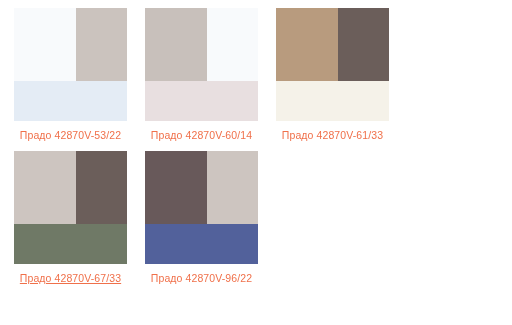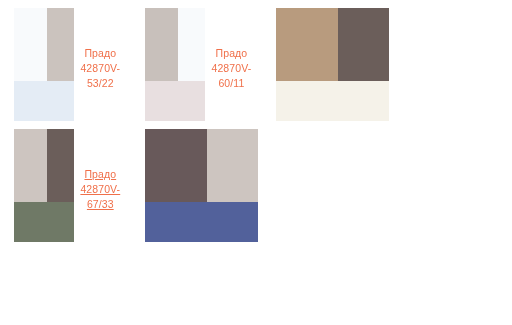--- a/index.html
+++ b/index.html
@@ -20,23 +20,22 @@
     flex-wrap: wrap;
     align-content: flex-start;
     padding: 8px 0 0 14px;
     box-sizing: border-box;
   }
 
   .swatch-card {
     width: 113px;
     margin: 0 18px 8px 0;
     display: flex;
-    flex-direction: row;
+    flex-direction: column;
     align-items: center;
-    justify-content: center;
   }
 
   .swatch-tile {
     position: relative;
     width: 113px;
     height: 113px;
     overflow: hidden;
   }
 
   
@@ -85,37 +84,39 @@
         <div class="tile-bottom" style="background: rgb(228, 236, 245);"></div>
       </div>
       <div class="swatch-caption" style="color: rgb(240, 112, 74);">Прадо 42870V-53/22</div>
     </div>
     <div class="swatch-card">
       <div class="swatch-tile">
         <div class="tile-top-left" style="background: rgb(200, 192, 187);"></div>
         <div class="tile-top-right" style="background: rgb(248, 250, 252);"></div>
         <div class="tile-bottom" style="background: rgb(232, 223, 224);"></div>
       </div>
-      <div class="swatch-caption" style="color: rgb(240, 112, 74);">Прадо 42870V-60/11</div>
+      <div class="swatch-caption" style="color: rgb(240, 112, 74);">Прадо 42870V-60/14</div>
     </div>
     <div class="swatch-card">
       <div class="swatch-tile">
         <div class="tile-top-left" style="background: rgb(184, 155, 126);"></div>
         <div class="tile-top-right" style="background: rgb(107, 94, 90);"></div>
         <div class="tile-bottom" style="background: rgb(245, 242, 233);"></div>
       </div>
+      <div class="swatch-caption" style="color: rgb(240, 112, 74);">Прадо 42870V-61/33</div>
     </div>
     <div class="swatch-card">
       <div class="swatch-tile">
         <div class="tile-top-left" style="background: rgb(205, 197, 192);"></div>
         <div class="tile-top-right" style="background: rgb(107, 94, 90);"></div>
         <div class="tile-bottom" style="background: rgb(111, 121, 102);"></div>
       </div>
       <div class="swatch-caption" style="color: rgb(240, 112, 74); text-decoration: underline;">Прадо 42870V-67/33</div>
     </div>
     <div class="swatch-card">
       <div class="swatch-tile">
         <div class="tile-top-left" style="background: rgb(104, 89, 90);"></div>
         <div class="tile-top-right" style="background: rgb(205, 197, 192);"></div>
         <div class="tile-bottom" style="background: rgb(82, 97, 155);"></div>
       </div>
+      <div class="swatch-caption" style="color: rgb(240, 112, 74);">Прадо 42870V-96/22</div>
     </div>
   </div>
 
 </body></html>

